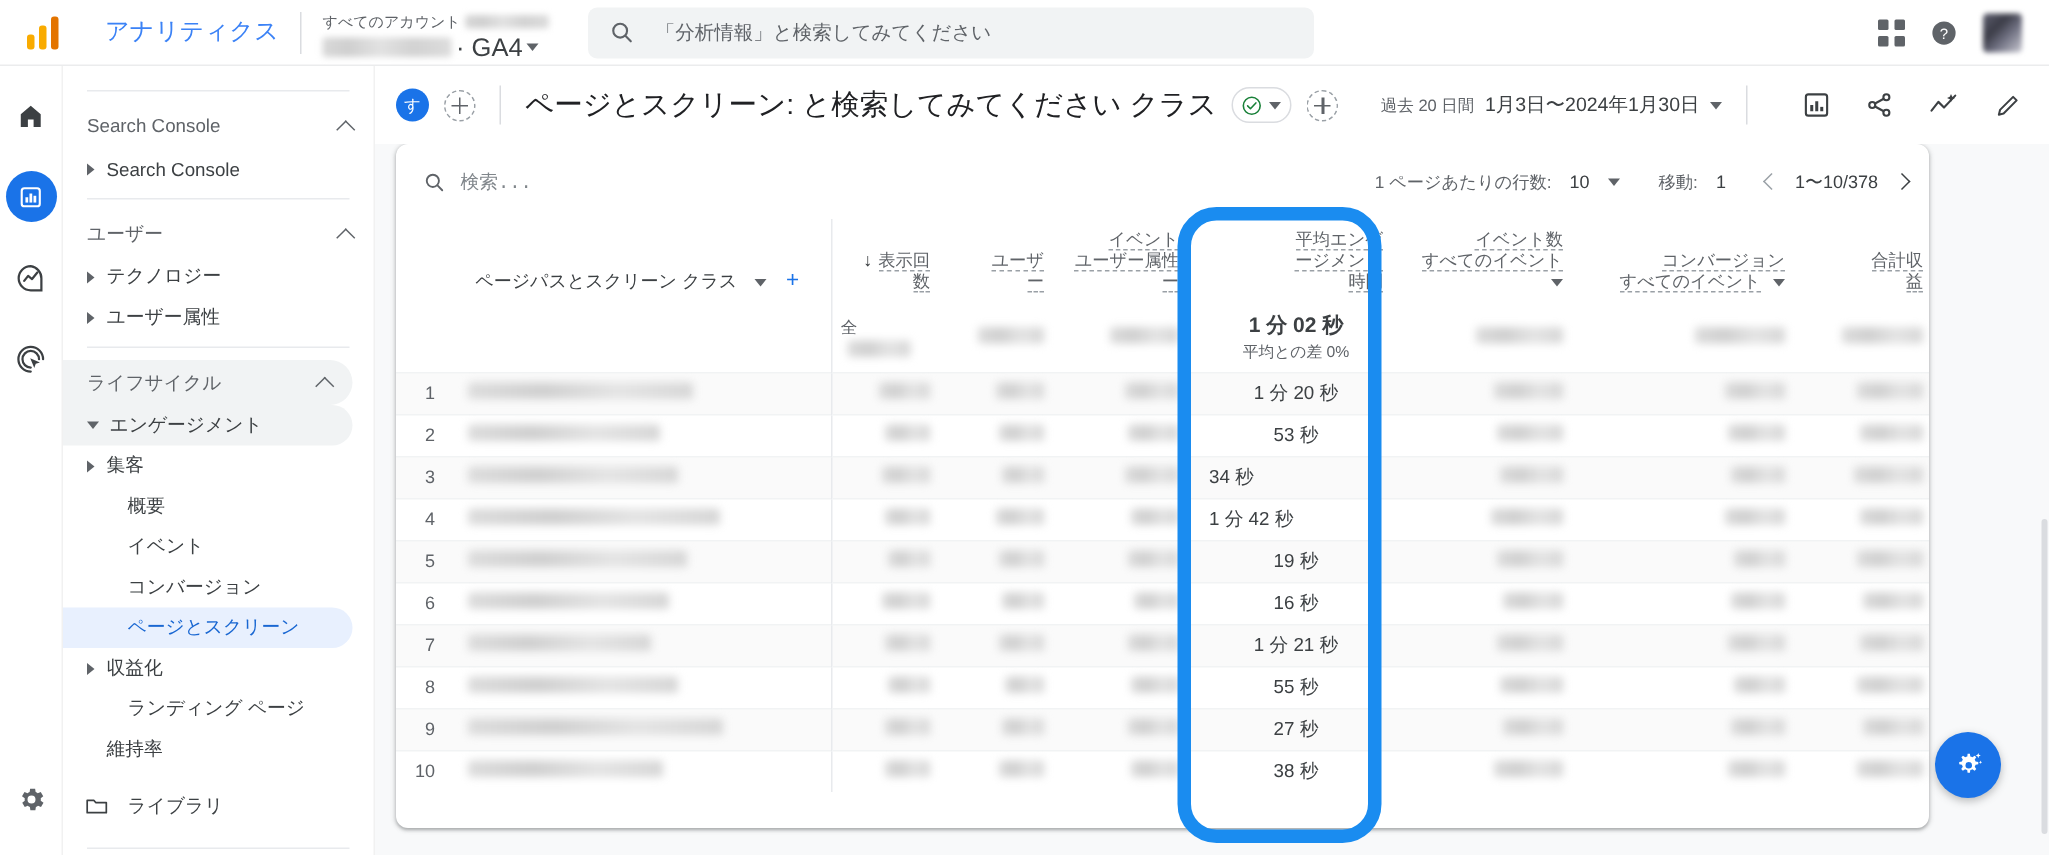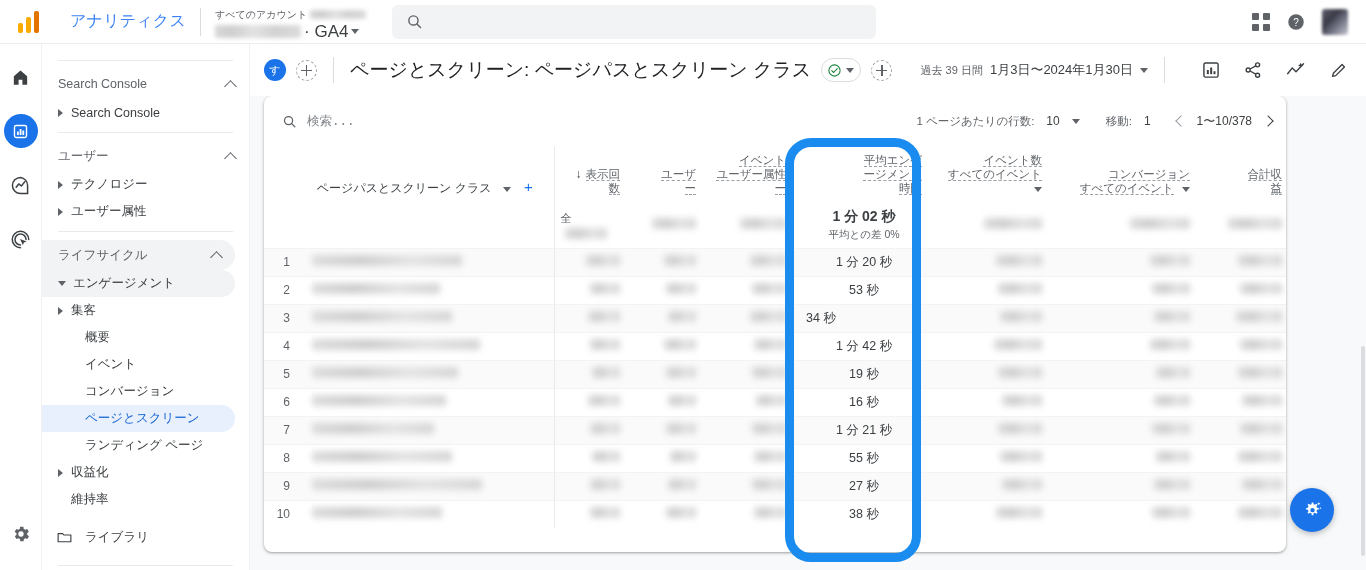--- a/index.html
+++ b/index.html
@@ -211,20 +211,21 @@
         <span class="blur-chip bc-b"></span>
         <span class="ga4">· GA4</span>
         <span class="caret-dn"></span>
       </div>
     </div>
     <div class="searchbox">
       <svg width="17" height="17" viewBox="0 0 24 24">
         <circle cx="10.5" cy="10.5" r="6.5" fill="none" stroke="#5f6368" stroke-width="2"></circle>
         <line x1="15.4" y1="15.4" x2="20.5" y2="20.5" stroke="#5f6368" stroke-width="2" stroke-linecap="round"></line>
       </svg>
+      <span class="ph">「分析情報」と検索してみてください</span>
     </div>
     <div class="topright">
       <div class="apps-grid">
         <span></span>
           <span></span>
           <span></span>
           <span></span>
       </div>
       <svg width="20" height="20" viewBox="0 0 24 24">
         <circle cx="12" cy="12" r="9.3" fill="#5f6368"></circle>
@@ -319,26 +320,26 @@
     </div>
     <div class="nav-item">
       <span class="tri blank"></span>
       <span class="lbl sub">コンバージョン</span>
     </div>
     <div class="nav-item selected">
       <span class="tri blank"></span>
       <span class="lbl sub">ページとスクリーン</span>
     </div>
     <div class="nav-item">
+      <span class="tri"></span>
+      <span class="lbl">収益化</span>
+    </div>
+    <div class="nav-item">
       <span class="tri blank"></span>
       <span class="lbl sub">ランディング ページ</span>
-    </div>
-    <div class="nav-item">
-      <span class="tri"></span>
-      <span class="lbl">収益化</span>
     </div>
     <div class="nav-item">
       <span class="tri blank"></span>
       <span class="lbl">維持率</span>
     </div>
 
     <div style="height:10px"></div>
     <div class="lib-item">
       <svg width="17" height="17" viewBox="0 0 24 24">
         <path d="M3 6.5h6.4l1.6 2h10v9.5H3z" fill="none" stroke="#3c4043" stroke-width="1.6" stroke-linejoin="round"></path>
@@ -349,34 +350,34 @@
     <div class="side-sep" style="margin-top:14px"></div>
 
   </div>
 
   <div class="pagehead">
     <div class="badge-ja">す</div>
     <div class="dash-circle">
         <span class="plus-g"></span>
       </div>
     <div class="hdiv"></div>
-    <div class="ptitle">ページとスクリーン: ページパスとスクリーン クラス</div>
+    <div class="ptitle">ページとスクリーン: と検索してみてください クラス</div>
     <div class="check-pill">
       <svg width="15" height="15" viewBox="0 0 24 24">
         <circle cx="12" cy="12" r="9" fill="none" stroke="#188038" stroke-width="1.7"></circle>
         <polyline points="7.6,12.2 10.6,15.2 16.4,9" fill="none" stroke="#188038" stroke-width="1.7" stroke-linecap="round" stroke-linejoin="round"></polyline>
       </svg>
       <span class="caret-dn"></span>
     </div>
     <div class="dash-circle">
         <span class="plus-g"></span>
       </div>
 
     <div class="daterange">
-      <span class="dr-label">過去 39 日間</span>
+      <span class="dr-label">過去 20 日間</span>
       <span class="dr-value">1月3日〜2024年1月30日</span>
       <span class="caret-dn"></span>
     </div>
     <div class="hdiv"></div>
     <div class="hd-icons">
       <svg class="ic" width="20" height="20" viewBox="0 0 24 24">
         <rect x="3.5" y="3.5" width="17" height="17" rx="2" fill="none" stroke="#3c4043" stroke-width="1.7"></rect>
         <rect x="7" y="12" width="2.4" height="5" fill="#3c4043"></rect>
         <rect x="11" y="9" width="2.4" height="8" fill="#3c4043"></rect>
         <rect x="15" y="13.5" width="2.4" height="3.5" fill="#3c4043"></rect>
@@ -528,21 +529,21 @@
               <td><span class="blurcell" style="width:42px"></span></td>
               <td><span class="blurcell" style="width:36px"></span></td>
               <td><span class="blurcell" style="width:46px"></span></td>
             </tr>
           <tr class="r-row">
               <td class="idx">4</td>
               <td class="dimcell" colspan="2"><span class="blurcell" style="width:168px"></span></td>
               <td class="col-sep"><span class="blurcell" style="width:30px"></span></td>
               <td><span class="blurcell" style="width:32px"></span></td>
               <td><span class="blurcell" style="width:32px"></span></td>
-              <td style="text-align:center">1 分 42 秒</td>
+              <td style="text-align:left">1 分 42 秒</td>
               <td><span class="blurcell" style="width:48px"></span></td>
               <td><span class="blurcell" style="width:40px"></span></td>
               <td><span class="blurcell" style="width:42px"></span></td>
             </tr>
           <tr class="r-row">
               <td class="idx">5</td>
               <td class="dimcell" colspan="2"><span class="blurcell" style="width:146px"></span></td>
               <td class="col-sep"><span class="blurcell" style="width:28px"></span></td>
               <td><span class="blurcell" style="width:30px"></span></td>
               <td><span class="blurcell" style="width:34px"></span></td>

